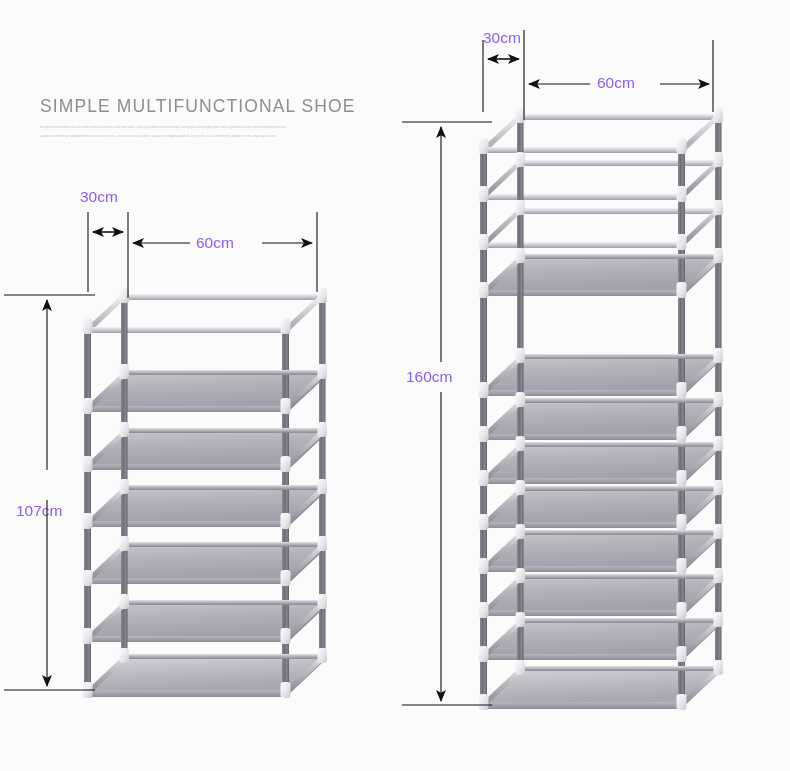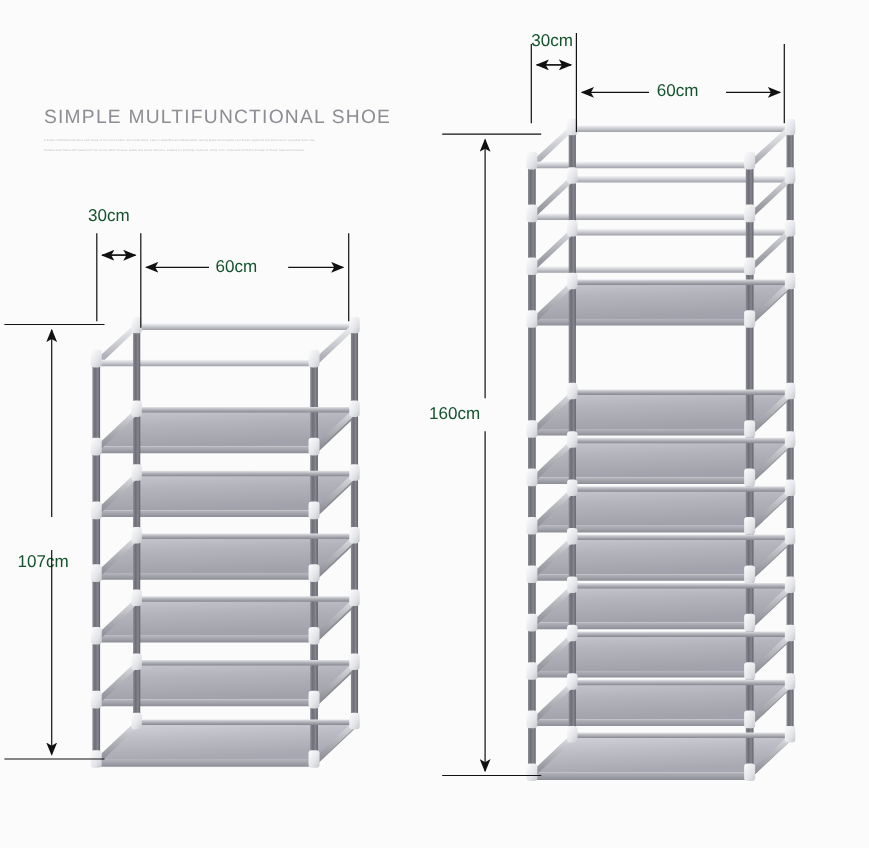--- a/index.html
+++ b/index.html
@@ -20,21 +20,21 @@
   }
   .blurb{margin-top:9px;}
   .blurb-line{
     font-size:2.6px;color:#c2c2c8;line-height:3.6px;
     letter-spacing:0.08px;overflow:hidden;white-space:nowrap;
     font-family:"Liberation Sans", sans-serif;
   }
   .blurb-line.b2{margin-top:5px;}
 
   .dim-label{
-    position:absolute;font-size:15.5px;color:#14532d;
+    position:absolute;font-size:15.5px;color:#8b5cf6;
     font-family:"Liberation Sans", sans-serif;white-space:nowrap;
   }
 </style>
 </head>
 <body>
 
 <div id="stage">
 
   <div class="title-block">
     <div class="title-text">SIMPLE MULTIFUNCTIONAL SHOE</div>
@@ -43,21 +43,21 @@
       <div class="blurb-line b2">Durable steel frame with waterproof non-woven fabric shelves, stable and sturdy structure, suitable for entryway, bedroom, living room, closet and dormitory storage of shoes, bags and sundries.</div>
     </div>
   </div>
 
   <div class="dim-label" style="left:80px;top:188px;">30cm</div>
   <div class="dim-label" style="left:196px;top:234px;">60cm</div>
   <div class="dim-label" style="left:16px;top:502px;">107cm</div>
 
   <div class="dim-label" style="left:483px;top:29px;">30cm</div>
   <div class="dim-label" style="left:597px;top:74px;">60cm</div>
-  <div class="dim-label" style="left:390px;top:368px;">160cm</div>
+  <div class="dim-label" style="left:406px;top:368px;">160cm</div>
 
   <svg class="layer" viewBox="0 0 790 771">
     <defs>
 
       <linearGradient id="shelfTop" x1="0" y1="0" x2="0.25" y2="1">
         <stop offset="0%" stop-color="#c9c9d0"></stop>
         <stop offset="45%" stop-color="#b3b3bb"></stop>
         <stop offset="100%" stop-color="#a2a2ac"></stop>
       </linearGradient>
       <linearGradient id="shelfTopBright" x1="0" y1="0" x2="0.3" y2="1">

